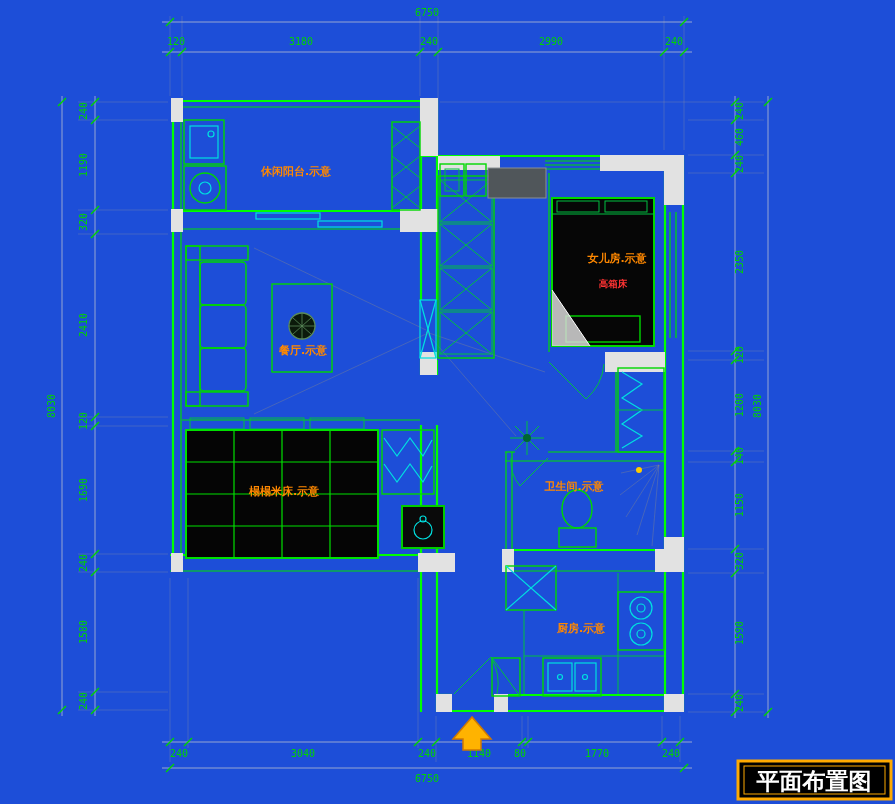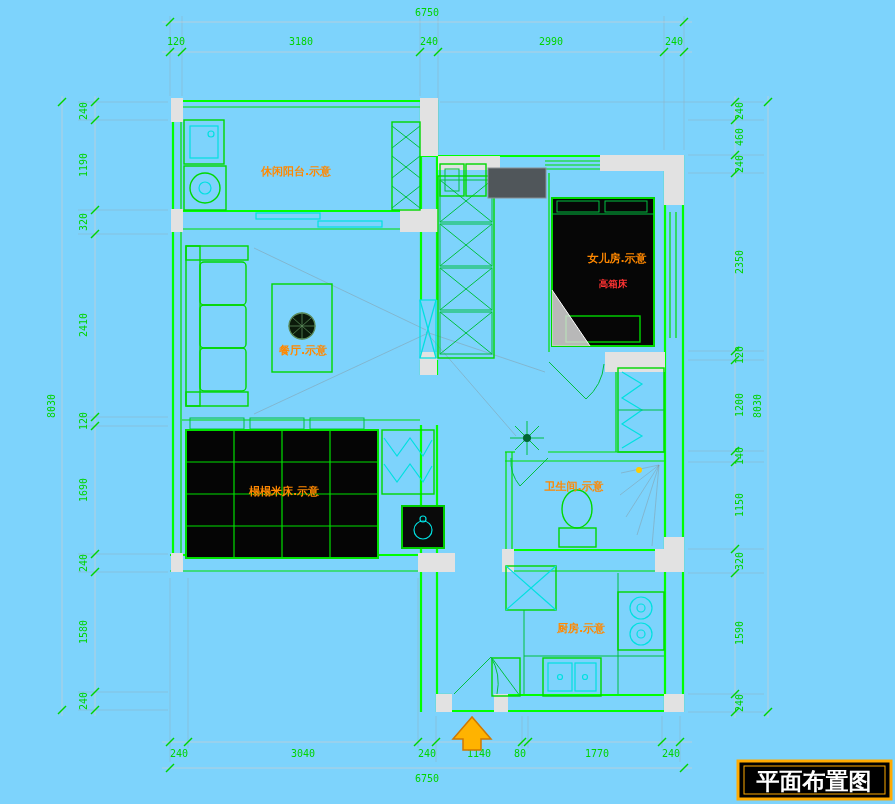--- a/index.html
+++ b/index.html
@@ -1,16 +1,16 @@
 <!DOCTYPE html>
 <html><head>
 <meta charset="utf-8">
 <style>
   html,body{margin:0;padding:0;background:#000;}
-  .canvas{position:relative;width:895px;height:804px;background:#7dd3fc;overflow:hidden;
+  .canvas{position:relative;width:895px;height:804px;background:#1d4ed8;overflow:hidden;
           font-family:"DejaVu Sans", sans-serif;}
   svg{display:block;}
   .dimline{stroke:#cfcfcf;stroke-width:0.8;opacity:0.85;}
   .ext{stroke:#9a9a9a;stroke-width:0.6;opacity:0.5;}
   .ray{stroke:#8a8a8a;stroke-width:0.7;opacity:0.55;}
   .dimtext{fill:#00d400;font:10px "DejaVu Sans Mono", monospace;text-anchor:middle;}
   .wall{stroke:#00ff00;stroke-width:2.2;fill:none;}
   .wallthin{stroke:#00e000;stroke-width:1.2;fill:none;}
   .furn{stroke:#00d800;stroke-width:1.4;fill:none;}
   .furnthin{stroke:#00c040;stroke-width:1;fill:none;}

